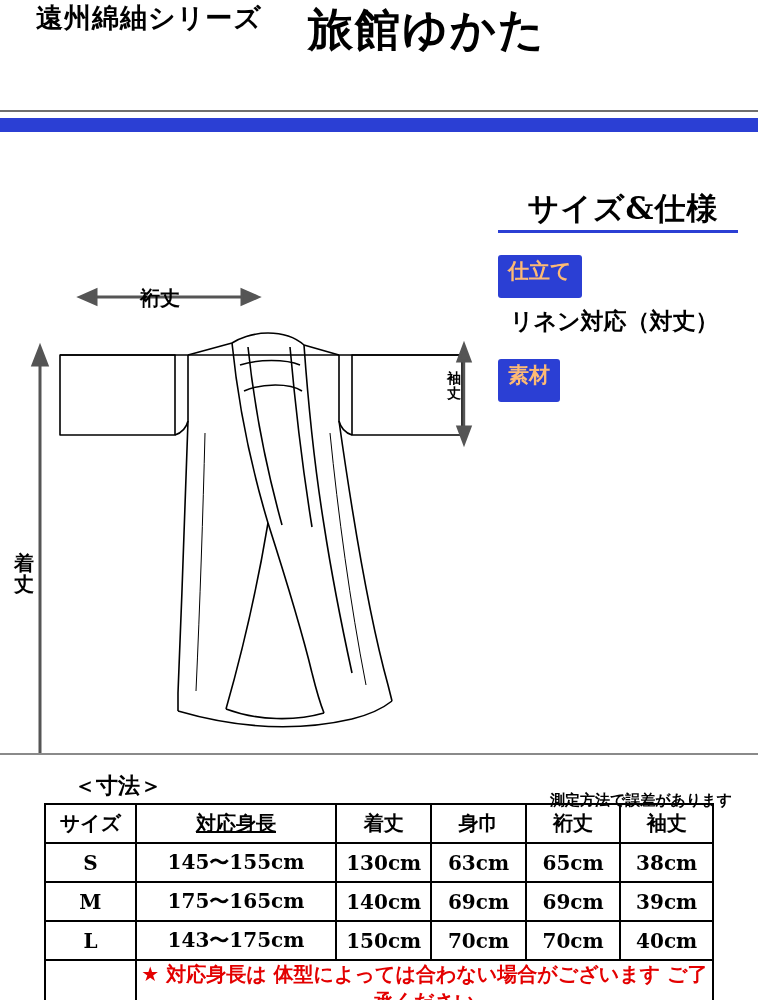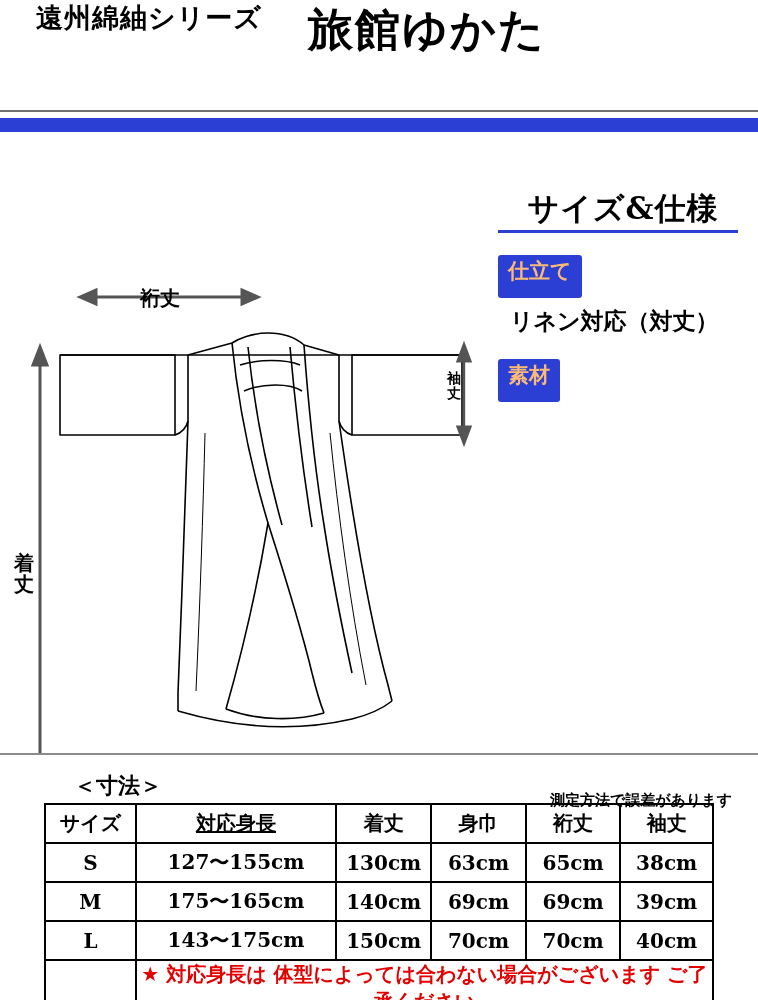--- a/index.html
+++ b/index.html
@@ -235,21 +235,21 @@
           <th class="c1">対応身長</th>
           <th class="c2">着丈</th>
           <th class="c3">身巾</th>
           <th class="c4">裄丈</th>
           <th class="c5">袖丈</th>
         </tr>
       </thead>
       <tbody>
         <tr>
           <td>S</td>
-          <td>127〜155cm</td>
+          <td>145〜155cm</td>
           <td>130cm</td>
           <td>63cm</td>
           <td>65cm</td>
           <td>38cm</td>
         </tr>
         <tr>
           <td>M</td>
           <td>175〜165cm</td>
           <td>140cm</td>
           <td>69cm</td>

